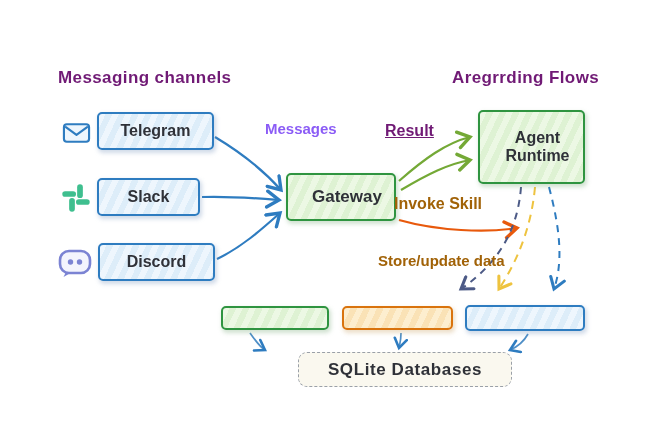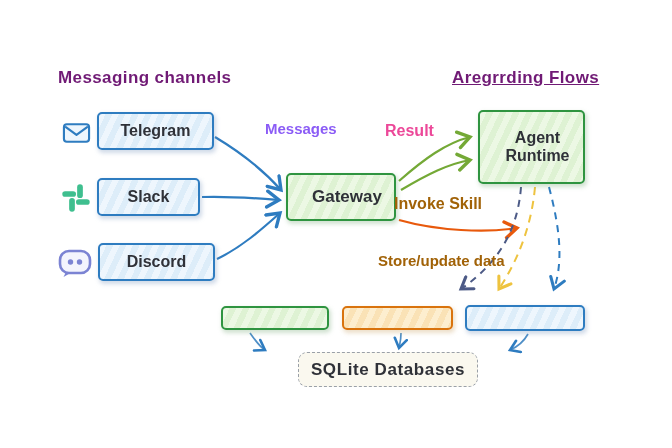--- a/index.html
+++ b/index.html
@@ -33,21 +33,21 @@
     box-shadow:1.5px 2.5px 4px rgba(200,160,100,.35);
   }
   .box.dashedbox{
     border:1.8px dashed #9aa0a8;border-radius:9px;background:#faf8ef;
   }
   .node-label{font-size:16px;font-weight:600;color:#2f3138;line-height:1.15;padding:0 4px;}
   .gateway-label{font-size:17px;}
   .db-label{font-size:17px;font-weight:600;letter-spacing:.6px;}
   .edge-label{position:absolute;font-size:15px;font-weight:600;white-space:nowrap;}
   .lbl-blue{color:#8b5cf6;margin-left:39px;}
-  .lbl-green{color:#ec4899;}
+  .lbl-green{color:#701a75;text-decoration:underline;}
   .lbl-orange{color:#a16207;}
   .icon{position:absolute;display:block;}
 </style>
 </head>
 <body>
 
 <div class="canvas">
 
   <svg class="wires" width="672" height="448" viewBox="0 0 672 448">
     <defs>
@@ -80,21 +80,21 @@
     <path d="M521,187 C518,228 500,262 461,289" fill="none" stroke="#4c5a86" stroke-width="2" stroke-dasharray="7 6" marker-end="url(#mSlate)"></path>
     <path d="M535,187 C531,232 514,266 499,289" fill="none" stroke="#eec33f" stroke-width="2" stroke-dasharray="8 6" marker-end="url(#mAmber)"></path>
     <path d="M549,187 C559,225 564,260 554,289" fill="none" stroke="#2e7cc0" stroke-width="2" stroke-dasharray="7 6" marker-end="url(#mBlue)"></path>
 
     <path d="M250,333 C257,343 260,347 265,350" fill="none" stroke="#4f8fc7" stroke-width="1.7" marker-end="url(#mBlue)"></path>
     <path d="M401,333 C401,340 400,343 399,348" fill="none" stroke="#4f8fc7" stroke-width="1.7" marker-end="url(#mBlue)"></path>
     <path d="M528,334 C523,343 517,347 510,350" fill="none" stroke="#4f8fc7" stroke-width="1.7" marker-end="url(#mBlue)"></path>
   </svg>
 
   <div class="abs title" style="left:58px;top:68px;">Messaging channels</div>
-  <div class="abs title" style="left:452px;top:68px;text-decoration:underline;">Aregrrding Flows</div>
+  <div class="abs title" style="left:452px;top:68px;">Aregrrding Flows</div>
 
   <span class="icon" style="left:62px;top:121px;">
     <svg width="29" height="24" viewBox="0 0 30 24">
       <rect x="2" y="3" width="26" height="18" rx="3" fill="#eef6fd" stroke="#2e7cc0" stroke-width="2.2"></rect>
       <path d="M4,6 L15,14 L26,6" fill="none" stroke="#2e7cc0" stroke-width="2.2" stroke-linecap="round" stroke-linejoin="round"></path>
     </svg>
   </span>
   <span class="icon" style="left:60px;top:182px;">
     <svg width="32" height="32" viewBox="0 0 28 28">
       <g fill="#3fbf8f">
@@ -133,17 +133,17 @@
 
   <div class="edge-label lbl-blue" style="left:226px;top:120px;">Messages</div>
   <div class="edge-label lbl-green" style="left:385px;top:122px;font-size:16px;">Result</div>
   <div class="edge-label lbl-orange" style="left:394px;top:195px;font-size:16px;">Invoke Skill</div>
   <div class="edge-label lbl-orange" style="left:378px;top:238px;margin-top:14px;">Store/update data</div>
 
   <div class="box green" style="left:221px;top:306px;width:108px;height:24px;"></div>
   <div class="box orange" style="left:342px;top:306px;width:111px;height:24px;"></div>
   <div class="box blue" style="left:465px;top:305px;width:120px;height:26px;"></div>
 
-  <div class="box dashedbox" style="left:298px;top:352px;width:180px;height:35px;">
+  <div class="box dashedbox" style="left:298px;top:352px;width:214px;height:35px;">
     <span class="db-label">SQLite Databases</span>
   </div>
 
 </div>
 
 </body></html>

